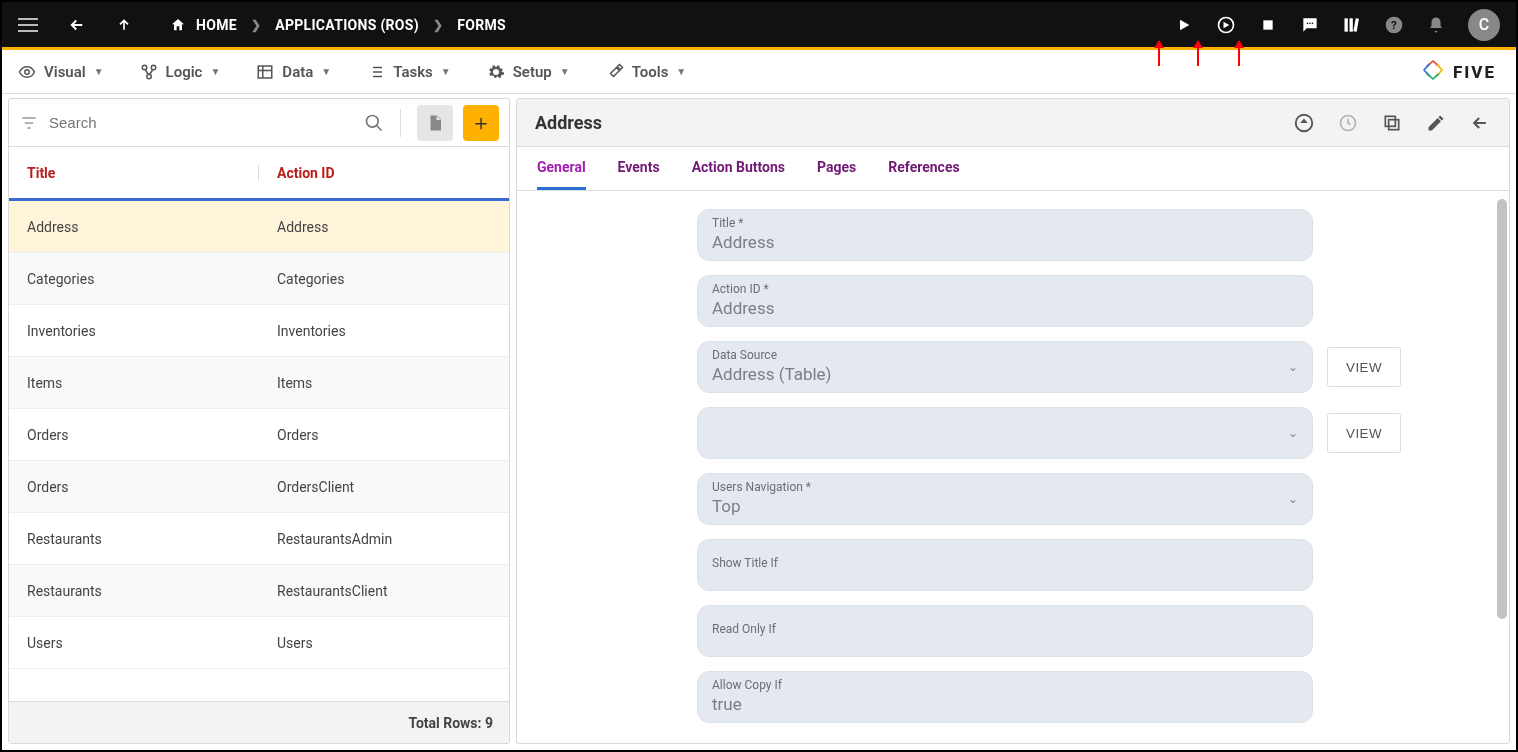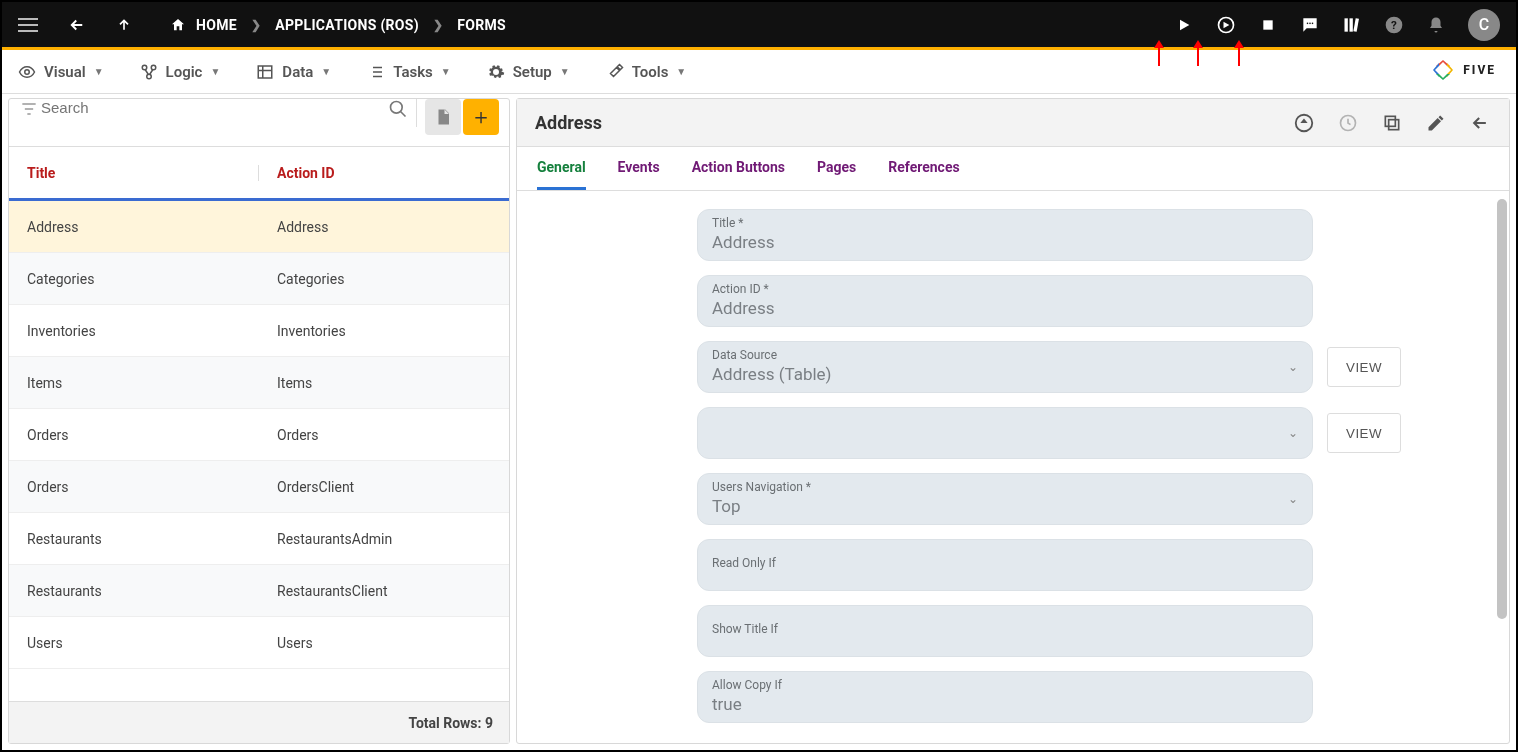--- a/index.html
+++ b/index.html
@@ -14,31 +14,31 @@
   .breadcrumb .chev { color:#888; font-size:12px;}
   .breadcrumb .home-icon { margin-right:4px;}
   .topbar .right { margin-left:auto; display:flex; align-items:center; gap:22px; }
   .topbar .right .ticon { color:#fff; cursor:pointer; display:flex; align-items:center; justify-content:center; width:20px; height:20px;}
   .avatar { width:32px; height:32px; border-radius:50%; background:#888; color:#fff; display:flex; align-items:center; justify-content:center; font-weight:500; font-size:16px;}
 
   
   .menubar { height:44px; border-bottom:1px solid #ddd; display:flex; align-items:center; padding:0 16px; gap:36px; position:relative;}
   .menubar .mitem { display:flex; align-items:center; gap:8px; font-weight:600; color:#555; cursor:pointer; font-size:15px;}
   .menubar .mitem .tri { font-size:10px; color:#777;}
-  .menubar .brand { position:absolute; right:20px; top:8px; display:flex; align-items:center; gap:8px; font-weight:800; letter-spacing:2px; font-size:12px; color:#222;}
+  .menubar .brand { position:absolute; right:20px; top:8px; display:flex; align-items:flex-end; gap:8px; font-weight:800; letter-spacing:2px; font-size:17px; color:#222;}
   .brand-logo { width:24px; height:24px; position:relative;}
 
   
   .main { display:flex; height: calc(752px - 48px - 44px - 4px); padding:4px 6px 6px 6px; gap:6px;}
   .panel { background:#fff; border:1px solid #d8d8d8; border-radius:3px; display:flex; flex-direction:column; }
   .left-panel { width:502px; }
   .right-panel { flex:1; position:relative;}
 
   
-  .lp-header { height:48px; display:flex; align-items:flex-start; padding:0 10px; gap:2px; border-bottom:1px solid #ddd;}
+  .lp-header { height:48px; display:flex; align-items:center; padding:0 10px; gap:10px; border-bottom:1px solid #ddd;}
   .filter-icon { color:#999; cursor:pointer;}
   .search-input { flex:1; border:none; outline:none; font-size:15px; color:#666; background:transparent;}
   .search-icon { color:#888; cursor:pointer;}
   .vline { width:1px; height:28px; background:#ddd; margin:0 6px;}
   .doc-btn { width:36px; height:36px; background:#e6e6e6; border-radius:4px; display:flex; align-items:center; justify-content:center; color:#777; cursor:pointer;}
   .add-btn { width:36px; height:36px; background:#ffb100; border-radius:4px; display:flex; align-items:center; justify-content:center; color:#333; cursor:pointer; font-size:22px; font-weight:400;}
 
   
   .thead { display:flex; height:54px; align-items:center; border-bottom:3px solid #3a6bd1; font-weight:700; color:#b91c1c; padding:0 18px;}
   .thead .col1 { width:50%; border-right:1px solid #ddd;}
@@ -53,21 +53,21 @@
 
   
   .rp-header { height:48px; background:#f3f3f3; border-bottom:1px solid #ddd; display:flex; align-items:center; padding:0 18px;}
   .rp-title { font-weight:700; font-size:18px; color:#333;}
   .rp-actions { margin-left:auto; display:flex; gap:22px; color:#555;}
   .rp-actions .ract { cursor:pointer; display:flex; align-items:center; justify-content:center; width:22px; height:22px;}
 
   
   .tabs { height:44px; display:flex; align-items:center; gap:32px; padding:0 20px; border-bottom:1px solid #ddd;}
   .tab { font-weight:700; color:#701a75; cursor:pointer; height:100%; display:flex; align-items:center; border-bottom:3px solid transparent;}
-  .tab.active { color:#15803d; border-bottom-color:#2a72d4;}
+  .tab.active { color:#a21caf; border-bottom-color:#2a72d4;}
 
   
   .form-area { flex:1; overflow-y:auto; padding:18px 24px 18px 180px; position:relative;}
   .form-scroll-thumb { position:absolute; right:2px; top:4px; width:10px; height:420px; background:#c3c3c3; border-radius:5px;}
   .field-row { display:flex; align-items:center; gap:14px; margin-bottom:14px;}
   .field { background:#e3e9ee; border-radius:12px; width:616px; min-height:52px; padding:6px 14px 8px 14px; position:relative; display:flex; flex-direction:column; justify-content:center; border:1px solid #dbe1e6;}
   .field .flabel { font-size:12px; color:#6a6f73; margin-bottom:2px;}
   .field .fvalue { font-size:17px; color:#7a7f84;}
   .field .chev-down { position:absolute; right:14px; top:50%; transform:translateY(-50%); color:#888; font-size:12px;}
   .view-btn { border:1px solid #ddd; background:#fff; height:40px; padding:0 18px; font-weight:400; color:#555; border-radius:3px; cursor:pointer; letter-spacing:0.5px;}
@@ -361,27 +361,27 @@
       </div>
       <div class="field-row">
         <div class="field">
           <div class="flabel">Users Navigation *</div>
           <div class="fvalue">Top</div>
           <span class="chev-down">⌄</span>
         </div>
       </div>
       <div class="field-row">
         <div class="field">
+          <div class="flabel">Show Title If</div>
+          <div class="fvalue"></div>
+        </div>
+      </div>
+      <div class="field-row">
+        <div class="field">
           <div class="flabel">Read Only If</div>
-          <div class="fvalue"></div>
-        </div>
-      </div>
-      <div class="field-row">
-        <div class="field">
-          <div class="flabel">Show Title If</div>
           <div class="fvalue"></div>
         </div>
       </div>
       <div class="field-row">
         <div class="field">
           <div class="flabel">Allow Copy If</div>
           <div class="fvalue">true</div>
         </div>
       </div>
     </div>

